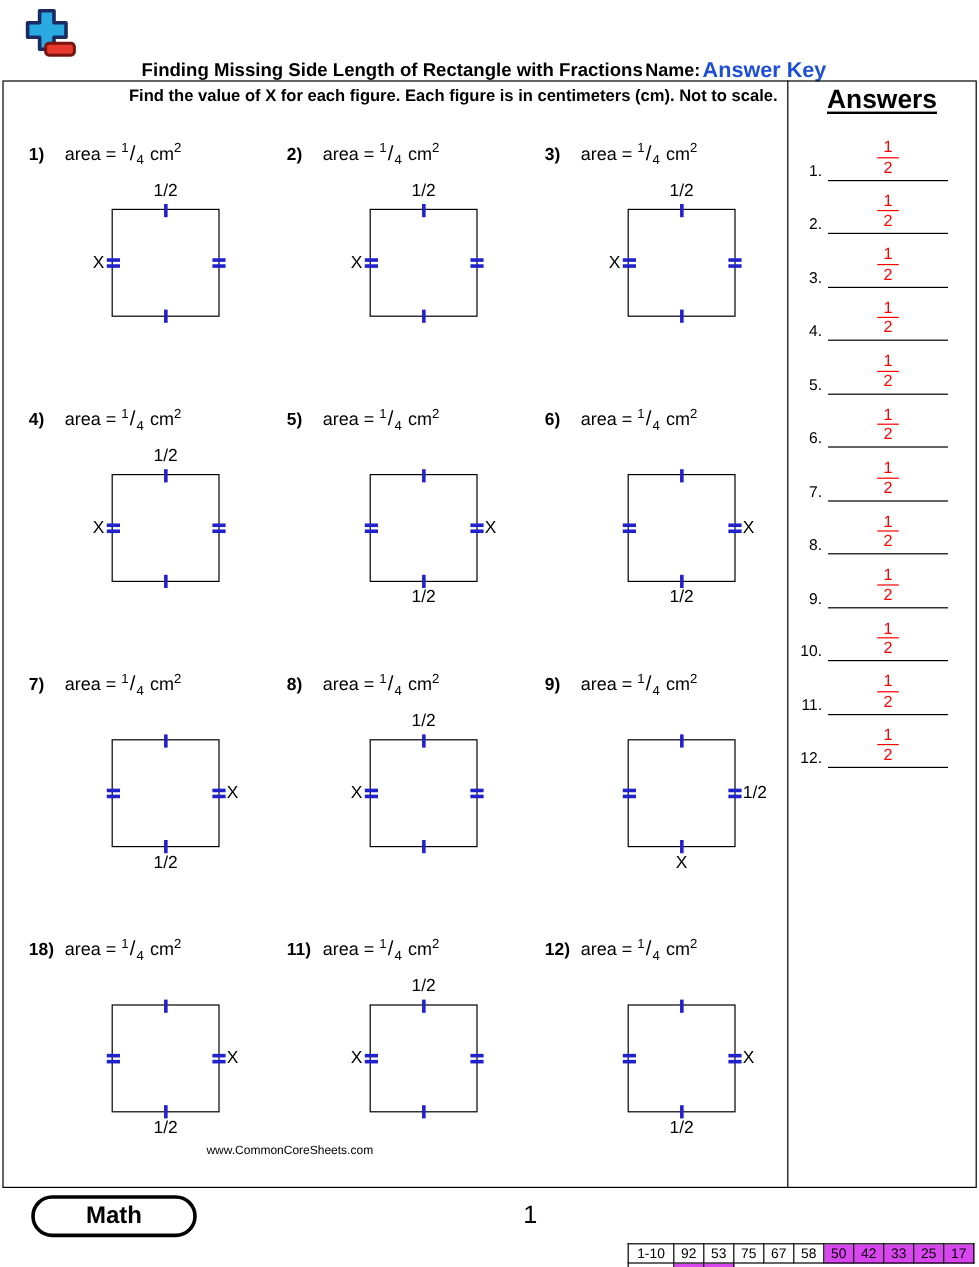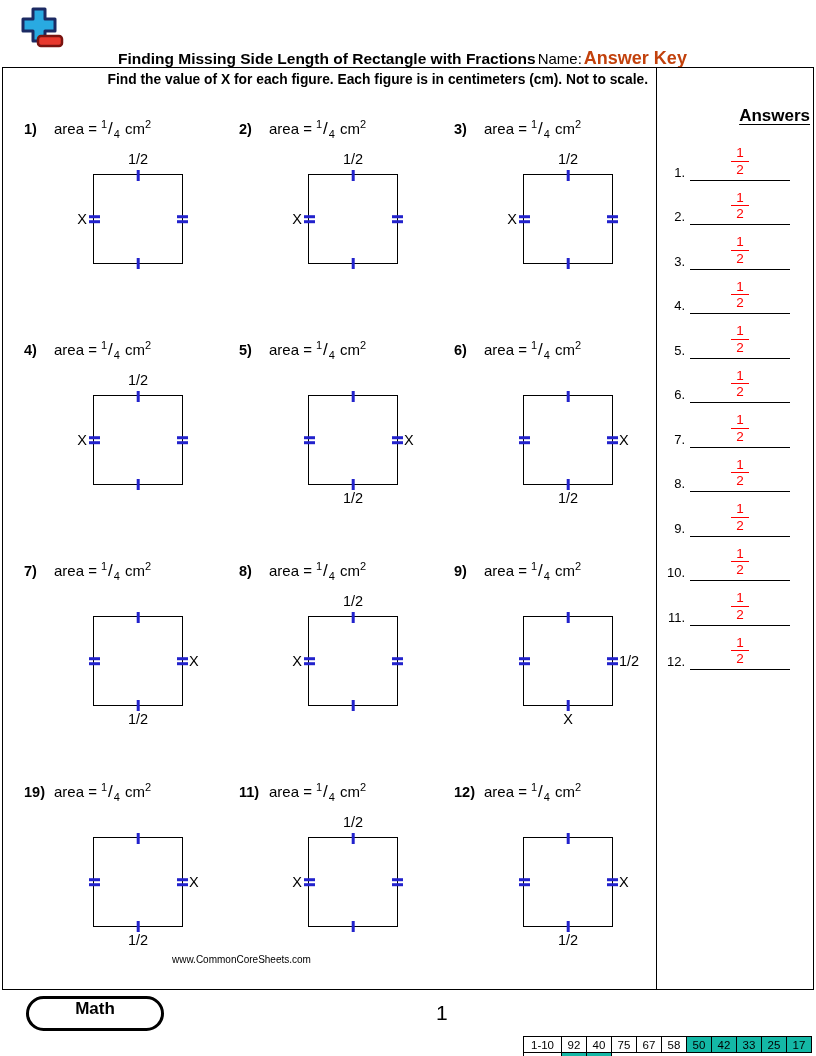--- a/index.html
+++ b/index.html
@@ -13,22 +13,22 @@
     overflow: hidden;
     margin: 0 auto;
   }
   
   .logo { position:absolute; left:14px; top:5px; }
   .title-row {
     position:absolute; left:118px; top:48px;
     display:flex; align-items:center; gap:2px; white-space:nowrap;
   }
   .title { font-size:15.5px; font-weight:bold; }
-  .name-label { font-size:15px; }
-  .answer-key { font-size:18px; font-weight:bold; color:#c2410c; }
+  .name-label { font-size:15px;font-weight:bold; }
+  .answer-key { font-size:18px; font-weight:bold; color:#1d4ed8; }
 
   
   .frame {
     position:absolute; left:2px; right:2px; top:67px; bottom:66px;
     border:1.5px solid #000;
   }
   .v-divider {
     position:absolute; left:656px; top:67px; height:923px;
     border-left:1.5px solid #000;
   }
@@ -75,54 +75,54 @@
     position:absolute; top:50%; transform:translateY(-50%);
     display:flex; flex-direction:column; gap:2.4px;
   }
   .dtick i { display:block; width:11px; height:2.6px; background:#2222cc; }
   .dtick-l { left:-5.5px; }
   .dtick-r { right:-5.5px; }
 
   
   .answers-panel { position:absolute; left:660px; top:70px; width:150px; }
   .answers-title {
-    font-size:17px; font-weight:bold; text-align:right;
-    text-decoration:underline; text-underline-offset:3px; margin-bottom:10px;margin-top:36px;
+    font-size:22px; font-weight:bold; text-align:center;
+    text-decoration:underline; text-underline-offset:3px; margin-bottom:10px;
   }
   .ans-row {
     display:flex; align-items:flex-end; height:44.5px; padding-left:2px;
   }
   .ans-num { width:28px; font-size:13px; text-align:right; padding-right:5px; padding-bottom:1px; }
   .ans-blank {
     width:100px; border-bottom:1.4px solid #000;
     display:flex; justify-content:center;
   }
   .rfrac { color:#ff0000; font-size:13.5px; text-align:center; line-height:1.15; margin-bottom:2px; }
   .rfn { display:block; border-bottom:1.4px solid #ff0000; padding:0 5px; }
   .rfd { display:block; }
 
   
   .math-pill {
     position:absolute; left:26px; top:996px; width:138px; height:35px;
     border:3.2px solid #000; border-radius:18px;
-    display:flex; align-items:flex-start; justify-content:center;
-    font-size:17px; font-weight:bold; background:#fff;
+    display:flex; align-items:center; justify-content:center;
+    font-size:20px; font-weight:bold; background:#fff;
   }
   .website { position:absolute; left:172px; top:954px; font-size:10px; }
   .page-num { position:absolute; left:436px; top:1001px; font-size:21px; }
   .score-table {
     position:absolute; right:4px; top:996px;
     border-collapse:collapse; font-size:11.5px;margin-top:40px;
   }
   .score-table td {
     border:1px solid #000; width:25px; height:16px;
     text-align:center; padding:0 2px; white-space:nowrap;
   }
   .score-table td.lbl-cell { width:38px; border-left:1px solid #000; }
-  .score-table td.hl { background:#14b8a6; }
+  .score-table td.hl { background:#d946ef; }
 </style>
 </head>
 <body>
 
 <div class="page">
 
   <div class="logo">
     <svg width="52" height="46" viewBox="0 0 52 46">
       <path d="M19 4 h12 v10 h10 v12 h-10 v10 h-12 v-10 h-10 v-12 h10 z" fill="#29aae1" stroke="#1b2a63" stroke-width="3" stroke-linejoin="round"></path>
       <rect x="24" y="31" width="24" height="10" rx="3" fill="#e8392e" stroke="#7a1410" stroke-width="2.5"></rect>
@@ -362,21 +362,21 @@
           <span class="dtick dtick-r">
               <i></i>
               <i></i>
             </span>
         </div>
       </div>
     </div>
 
     <div class="problem">
       <div class="prob-head">
-        <span class="pnum">19)</span>
+        <span class="pnum">18)</span>
         <span class="area"><span class="eq">area =</span><sup>1</sup><span class="slash">/</span><sub>4</sub><span class="unit">cm</span><sup>2</sup></span>
       </div>
       <div class="fig">
         <div class="lbl lbl-top"></div>
         <div class="lbl lbl-left"></div>
         <div class="lbl lbl-right">X</div>
         <div class="lbl lbl-bottom">1/2</div>
         <div class="square">
           <span class="tick tick-t"></span>
           <span class="tick tick-b"></span>
@@ -561,21 +561,21 @@
     <span>Math</span>
   </div>
   <div class="website">www.CommonCoreSheets.com</div>
   <div class="page-num">1</div>
 
   <table class="score-table">
     <tbody>
         <tr>
       <td class="lbl-cell">1-10</td>
       <td>92</td>
-      <td>40</td>
+      <td>53</td>
       <td>75</td>
       <td>67</td>
       <td>58</td>
       <td class="hl">50</td>
       <td class="hl">42</td>
       <td class="hl">33</td>
       <td class="hl">25</td>
       <td class="hl">17</td>
     </tr>
     <tr>

